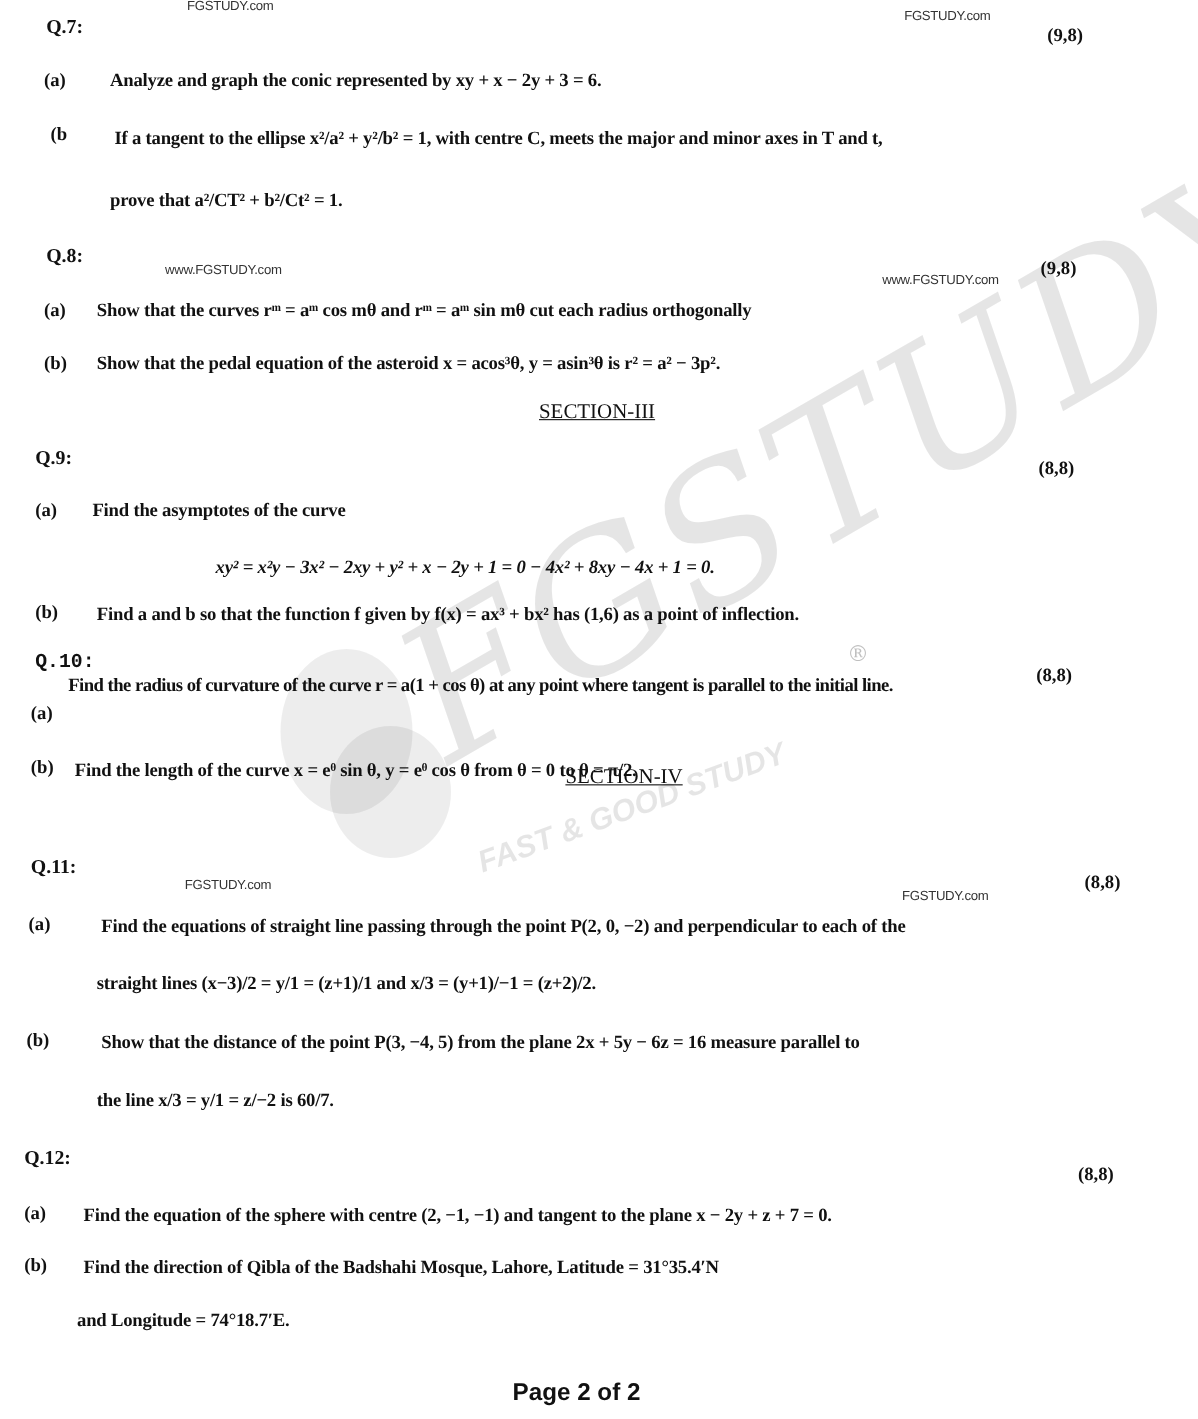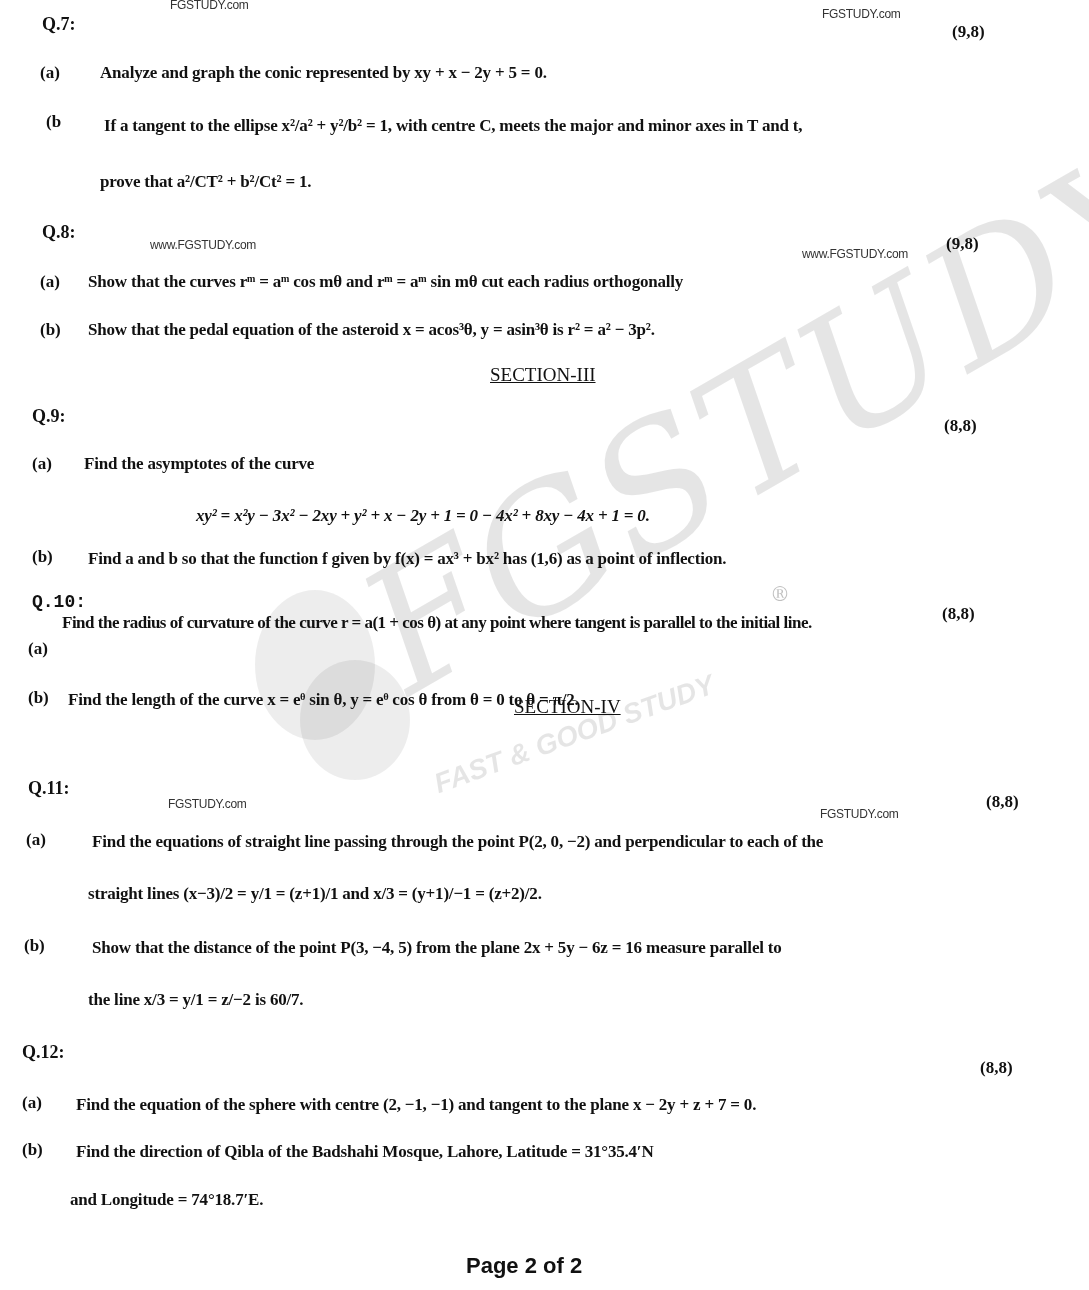--- a/index.html
+++ b/index.html
@@ -43,21 +43,21 @@
 <div class="abs wm-small" style="left:170px;top:-2px;">FGSTUDY.com</div>
 <div class="abs wm-small" style="left:822px;top:7px;">FGSTUDY.com</div>
 <div class="abs wm-small" style="left:150px;top:238px;">www.FGSTUDY.com</div>
 <div class="abs wm-small" style="left:802px;top:247px;">www.FGSTUDY.com</div>
 <div class="abs wm-small" style="left:168px;top:797px;">FGSTUDY.com</div>
 <div class="abs wm-small" style="left:820px;top:807px;">FGSTUDY.com</div>
 
 <div class="abs qnum" style="left:42px;top:14px;">Q.7:</div>
 <div class="abs marks" style="left:952px;top:22px;">(9,8)</div>
 <div class="abs part" style="left:40px;top:63px;">(a)</div>
-<div class="abs text" style="left:100px;top:63px;">Analyze and graph the conic represented by xy + x − 2y + 5 = 0.</div>
+<div class="abs text" style="left:100px;top:63px;">Analyze and graph the conic represented by xy + x − 2y + 3 = 6.</div>
 <div class="abs part" style="left:46px;top:112px;">(b</div>
 <div class="abs text" style="left:104px;top:116px;">If a tangent to the ellipse x²/a² + y²/b² = 1, with centre C, meets the major and minor axes in T and t,</div>
 <div class="abs text" style="left:100px;top:172px;text-align:right;">prove that a²/CT² + b²/Ct² = 1.</div>
 
 <div class="abs qnum" style="left:42px;top:222px;">Q.8:</div>
 <div class="abs marks" style="left:946px;top:234px;">(9,8)</div>
 <div class="abs part" style="left:40px;top:272px;">(a)</div>
 <div class="abs text" style="left:88px;top:272px;">Show that the curves rᵐ = aᵐ cos mθ and rᵐ = aᵐ sin mθ cut each radius orthogonally</div>
 <div class="abs part" style="left:40px;top:320px;">(b)</div>
 <div class="abs text" style="left:88px;top:320px;">Show that the pedal equation of the asteroid x = acos³θ, y = asin³θ is r² = a² − 3p².</div>

